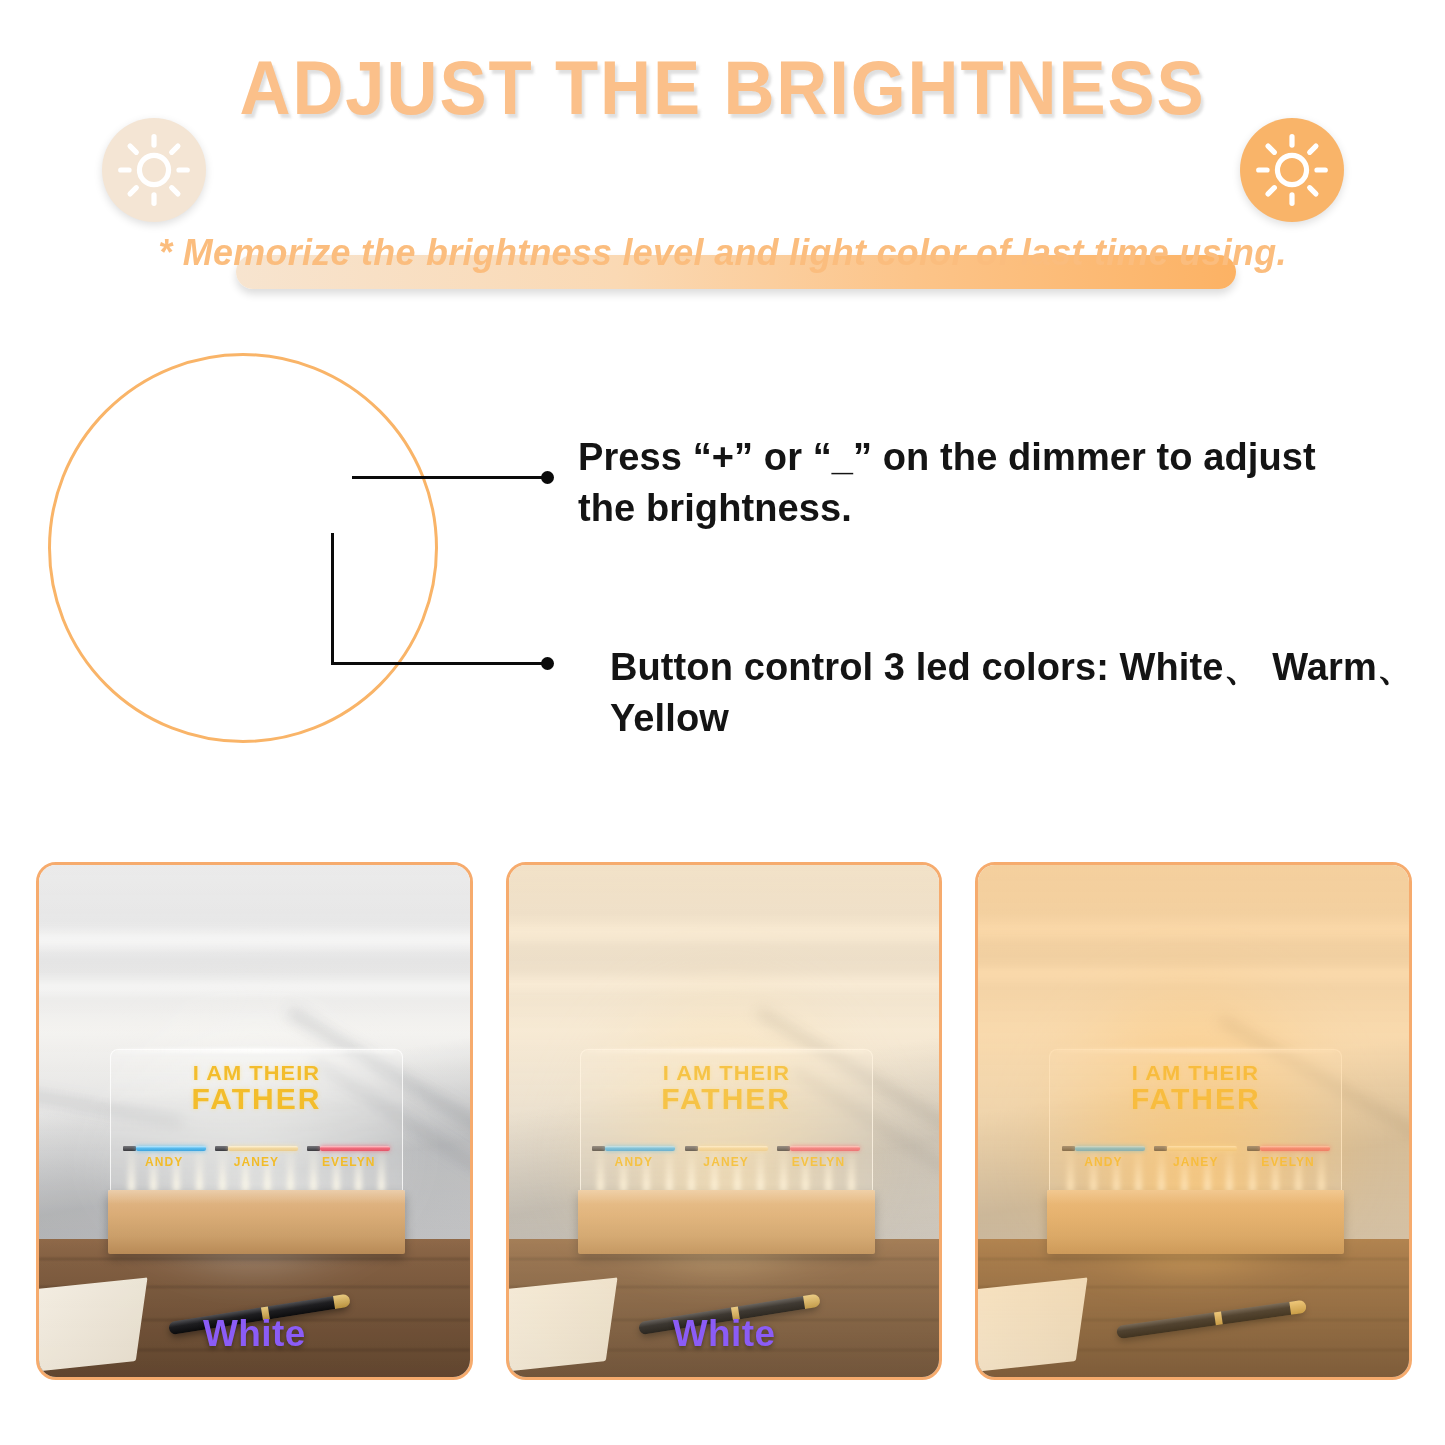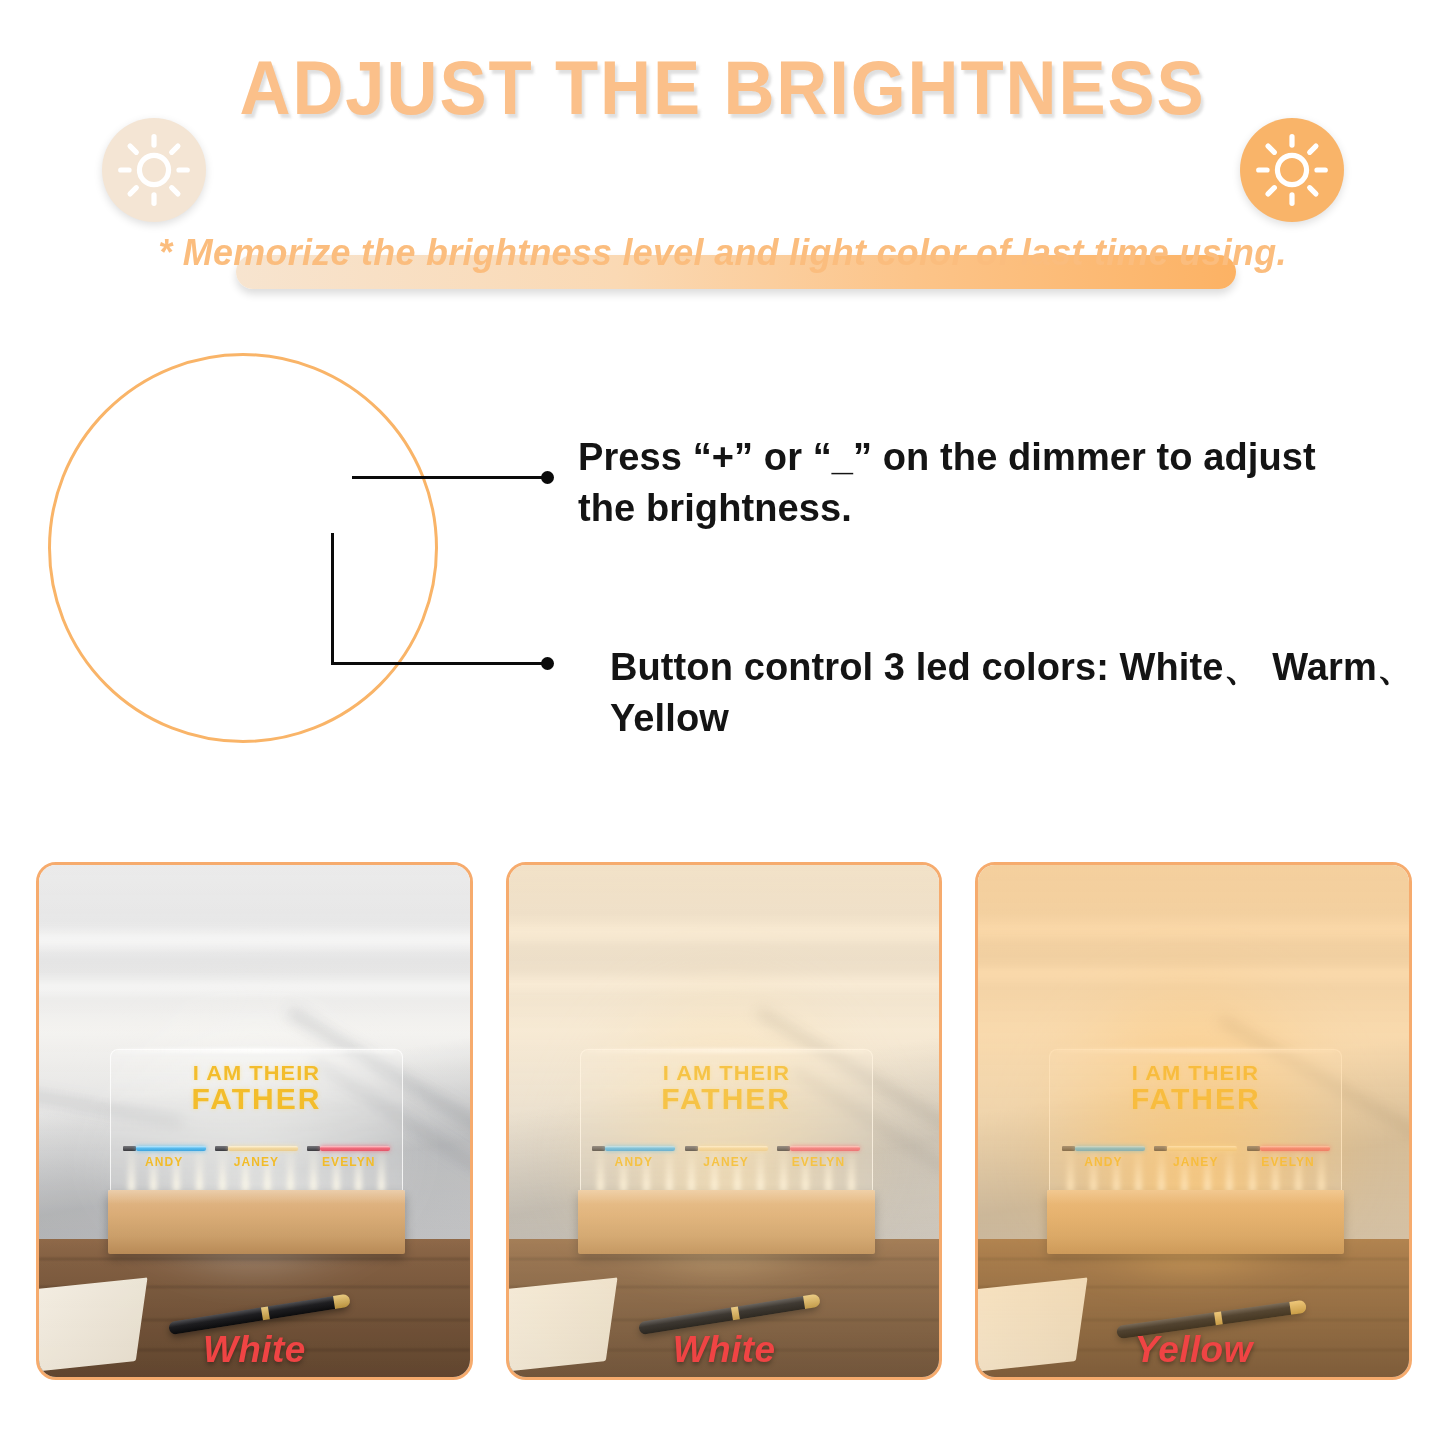--- a/index.html
+++ b/index.html
@@ -392,30 +392,29 @@
     background: linear-gradient(to bottom, #e7c77c, #b78f38);
   }
   .pen-ring {
     position: absolute;
     top: 0; width: 7px; height: 100%;
     background: linear-gradient(to bottom, #e7c77c, #b78f38);
   }
 
   .card-label {
     position: absolute;
-    left: 0; bottom: 6px;
+    left: 0; bottom: 22px;
     width: 100%;
     text-align: center;
     font-family: "Liberation Sans", sans-serif;
     font-size: 37px;
     font-weight: 700;
-    color: #ef4444;
+    color: #8b5cf6;
     text-shadow: 0 2px 5px rgba(0,0,0,0.42);
     letter-spacing: 0.4px;
-    font-style: italic;
   }
 
   
   .tint { position: absolute; inset: 0; pointer-events: none; }
   .tint.white  { background: linear-gradient(to bottom, rgba(255,252,243,0.12), rgba(255,255,255,0.02)); }
   .tint.warm   { background: linear-gradient(to bottom, rgba(255,214,148,0.40) 0%, rgba(255,222,168,0.30) 55%, rgba(255,225,175,0.12) 100%); }
   .tint.yellow { background: linear-gradient(to bottom, rgba(255,186,92,0.54) 0%, rgba(255,196,108,0.44) 55%, rgba(255,200,120,0.20) 100%); }
 
   
   .halo {
@@ -738,17 +737,16 @@
 
         <div class="base"></div>
 
         <div class="pen" style="left:32%; bottom:10%; width:44%; transform:rotate(-8deg);">
           <div class="pen-cap"></div>
             <div class="pen-ring" style="left:52%;"></div>
         </div>
 
         <div class="tint yellow"></div>
       </div>
-      <div class="card-label">Yellow</div>
     </div>
 
   </div>
 </div>
 
 </body></html>

